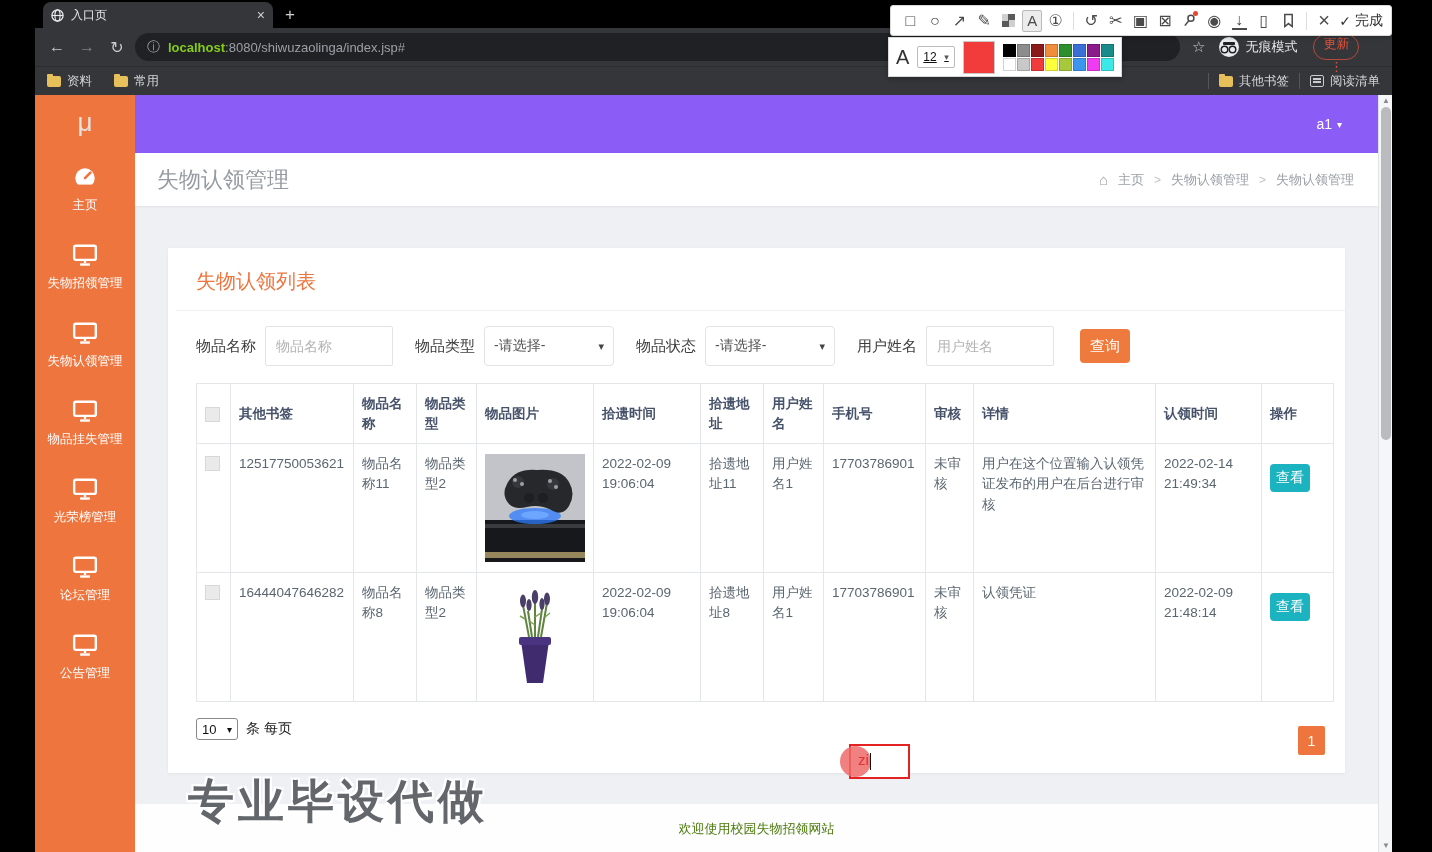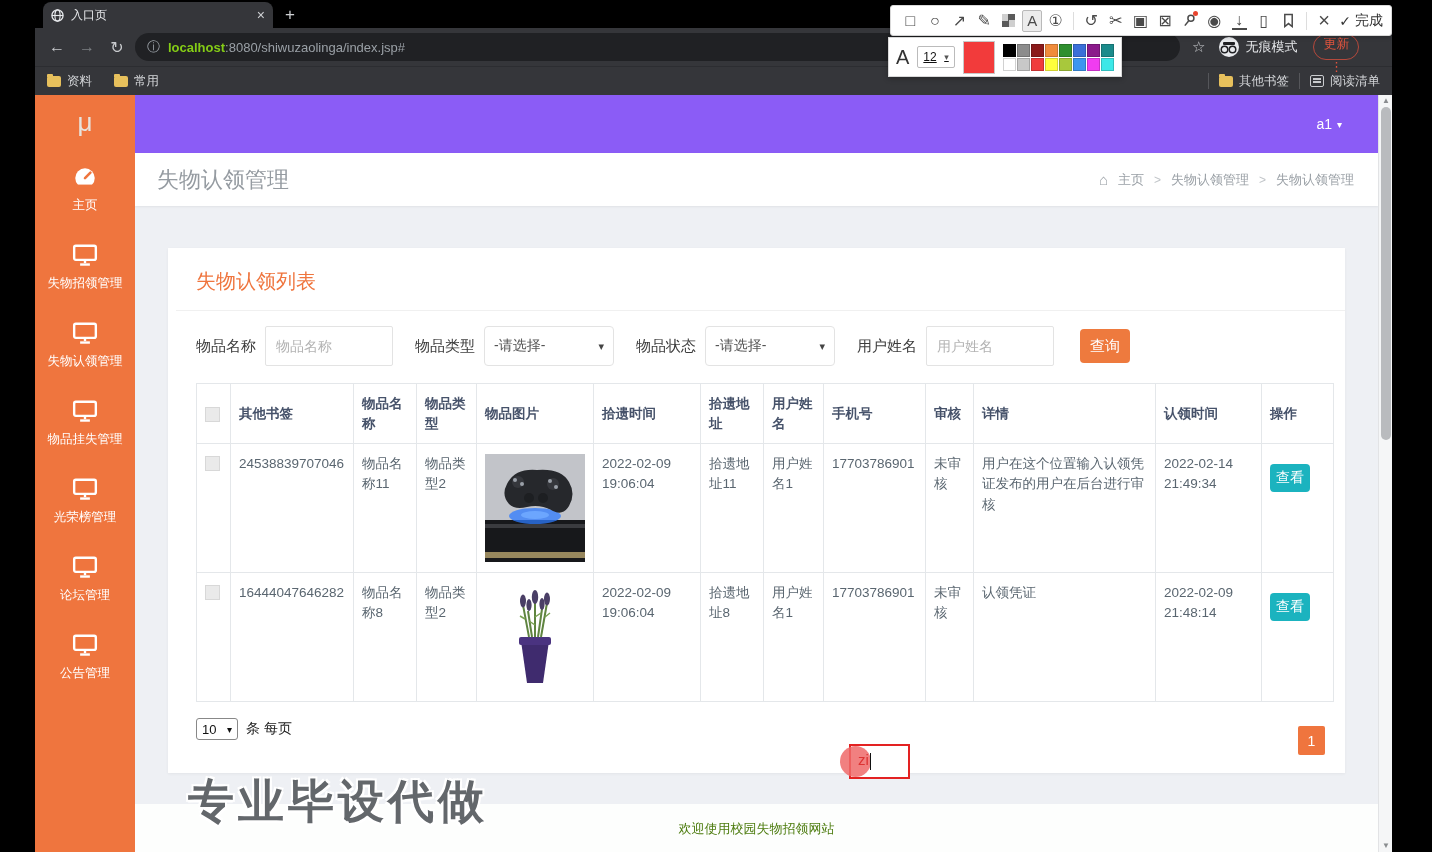--- a/index.html
+++ b/index.html
@@ -319,21 +319,21 @@
                 <th>详情</th>
                 <th>认领时间</th>
                 <th>操作</th>
               </tr>
             </thead>
             <tbody>
               <tr>
                 <td>
                     <div class="cb"></div>
                   </td>
-                <td>24538839707046</td>
+                <td>12517750053621</td>
                 <td>物品名称11</td>
                 <td>物品类型2</td>
                 <td>
                   <svg class="thumb" width="100" height="108" viewBox="0 0 100 108">
                     <rect width="100" height="108" fill="#c2c4c9"></rect>
                     <rect y="66" width="100" height="42" fill="#17181b"></rect>
                     <rect y="98" width="100" height="6" fill="#97875d"></rect>
                     <rect y="70" width="100" height="4" fill="#3a3b3f"></rect>
                     <ellipse cx="50" cy="62" rx="26" ry="8" fill="#2e7bff" opacity="0.75"></ellipse>
                     <ellipse cx="50" cy="61" rx="14" ry="4" fill="#6fa8ff" opacity="0.9"></ellipse>

